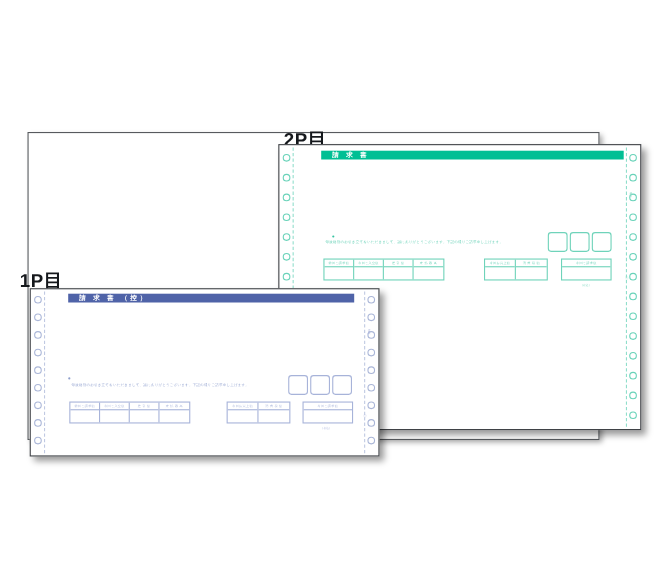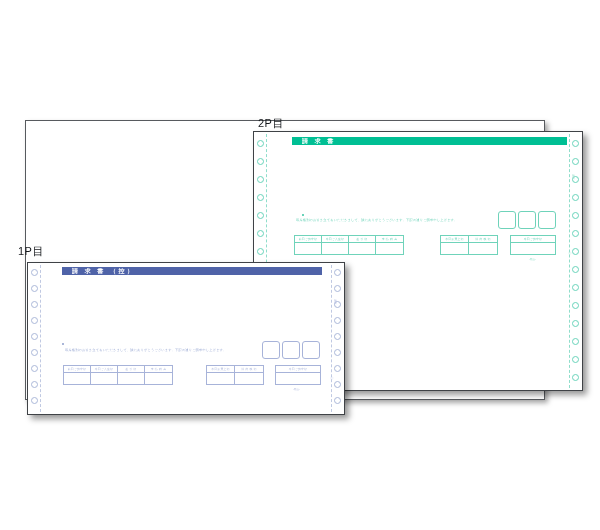--- a/index.html
+++ b/index.html
@@ -121,22 +121,22 @@
     white-space:nowrap;
   }
   .dot{
     position:absolute;width:2px;height:2px;border-radius:50%;
   }
 
   
   .pagecap{
     position:absolute;
     color:#15181c;
-    font-size:11px;
-    font-weight:normal;
+    font-size:17px;
+    font-weight:bold;
     letter-spacing:.5px;
     white-space:nowrap;
   }
 
   
   .g{color:#37c4a2;}
   .g-strong{color:#00bf94;}
   .b{color:#8e9ecb;}
 </style>
 </head>

